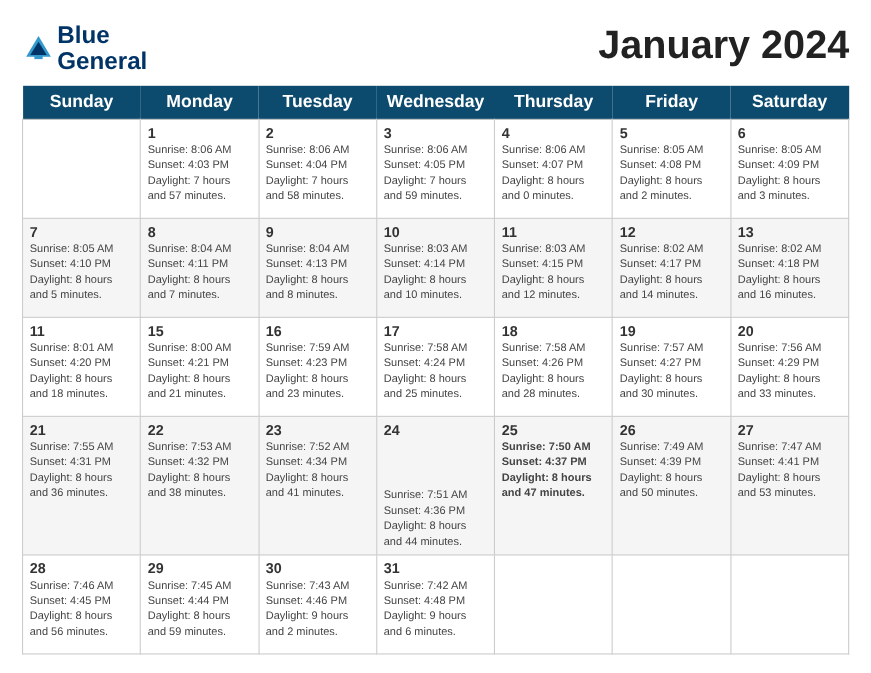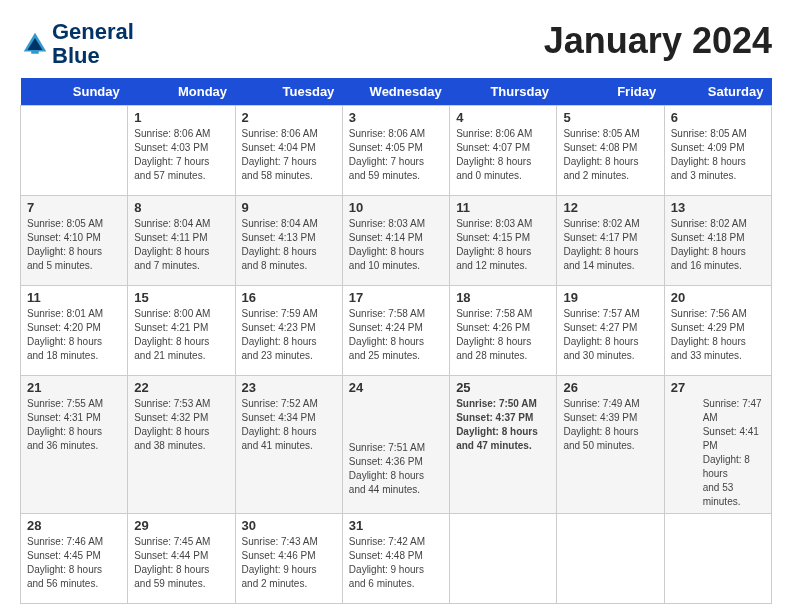--- a/index.html
+++ b/index.html
@@ -43,25 +43,25 @@
     .calendar-subtitle {
       font-size: 16px;
       color: #444;
     }
     table {
       width: 100%;
       border-collapse: collapse;
       font-size: 11px;
     }
     thead tr th {
-      background-color: #1d4ed8;
+      background-color: #0c4a6e;
       color: #fff;
-      text-align: right;
+      text-align: center;
       padding: 6px 8px;
-      font-size: 13px;
+      font-size: 16px;
       font-weight: bold;
     }
     tbody tr td {
       border: 1px solid #ccc;
       vertical-align: top;
       padding: 4px 6px;
       width: calc(100% / 7);
       min-height: 90px;
       height: 90px;
       color: #333;
@@ -96,22 +96,22 @@
 
 <div>
   <div class="header">
     <div class="logo">
       <svg class="logo-icon" viewBox="0 0 40 40">
         <polygon points="20,5 35,30 5,30" fill="#3399cc"></polygon>
         <polygon points="20,12 30,28 10,28" fill="#003366"></polygon>
         <rect x="15" y="28" width="10" height="5" fill="#3399cc"></rect>
       </svg>
       <div class="logo-text">
+        <div>Blue</div>
         <div>General</div>
-        <div>Blue</div>
       </div>
     </div>
     <div class="title-block">
       <div class="calendar-title">January 2024</div>
     </div>
   </div>
 
   <table>
     <thead>
       <tr>
@@ -310,21 +310,21 @@
           </td>
           <td>
             <span class="day-num">26</span>
             <div class="day-info" style="white-space: pre-line;">Sunrise: 7:49 AM
 Sunset: 4:39 PM
 Daylight: 8 hours
 and 50 minutes.</div>
           </td>
           <td>
             <span class="day-num">27</span>
-            <div class="day-info" style="white-space: pre-line; margin-left: 32px;">Sunrise: 7:47 AM
+            <div class="day-info" style="white-space: pre-line;">Sunrise: 7:47 AM
 Sunset: 4:41 PM
 Daylight: 8 hours
 and 53 minutes.</div>
           </td>
         </tr>
         <tr>
           <td>
             <span class="day-num">28</span>
             <div class="day-info" style="white-space: pre-line;">Sunrise: 7:46 AM
 Sunset: 4:45 PM

